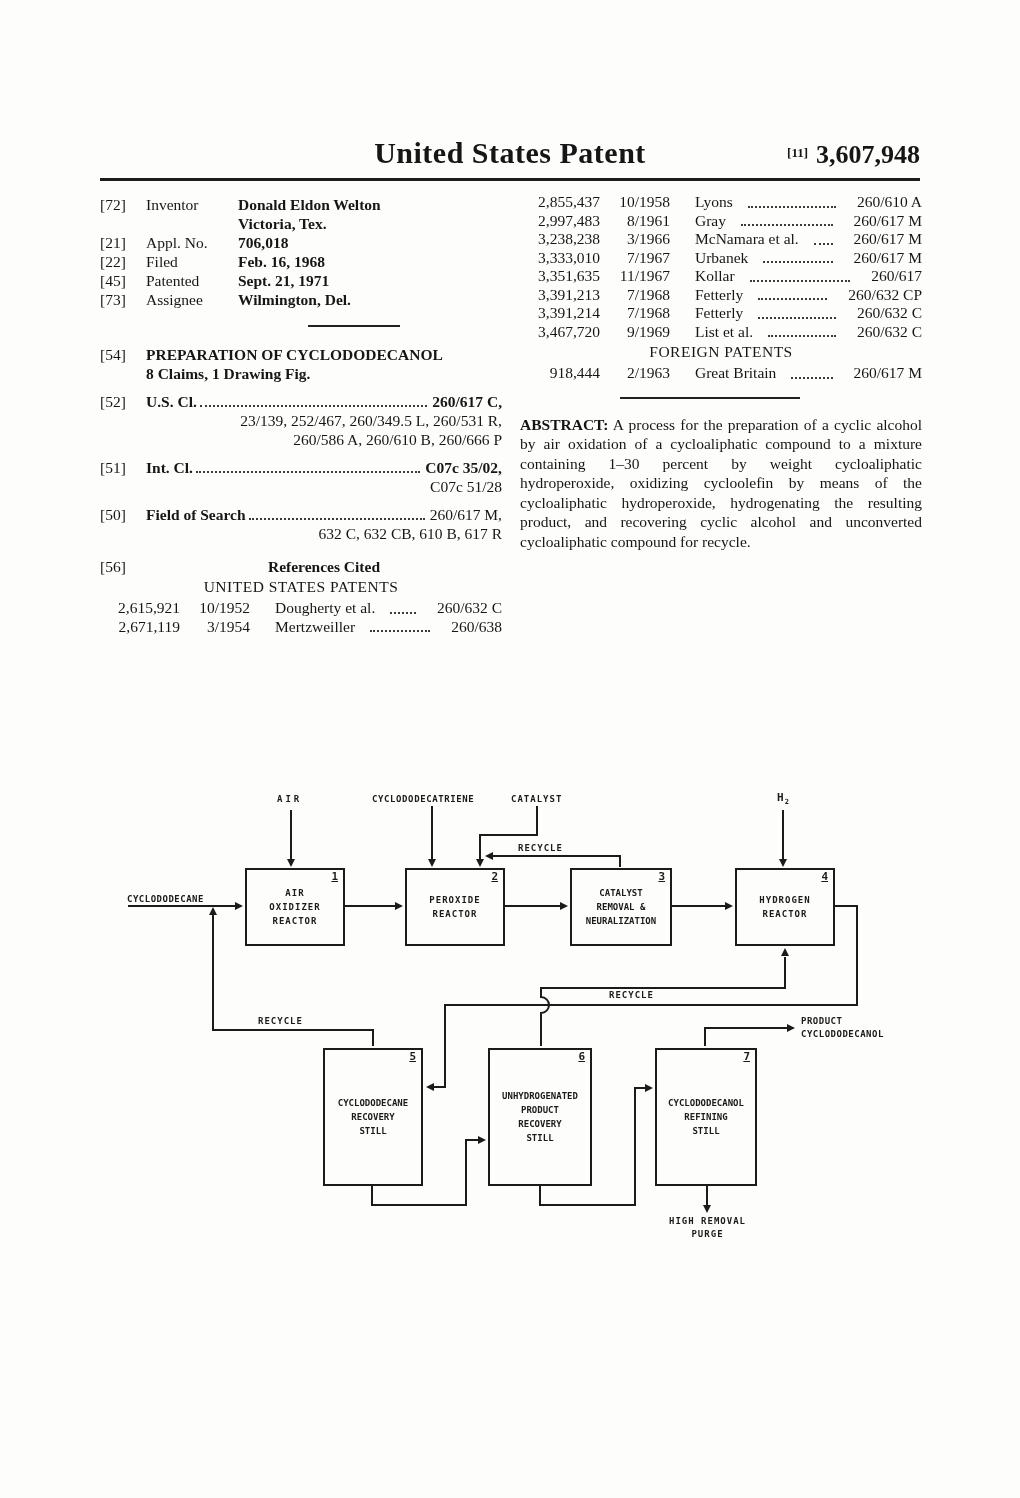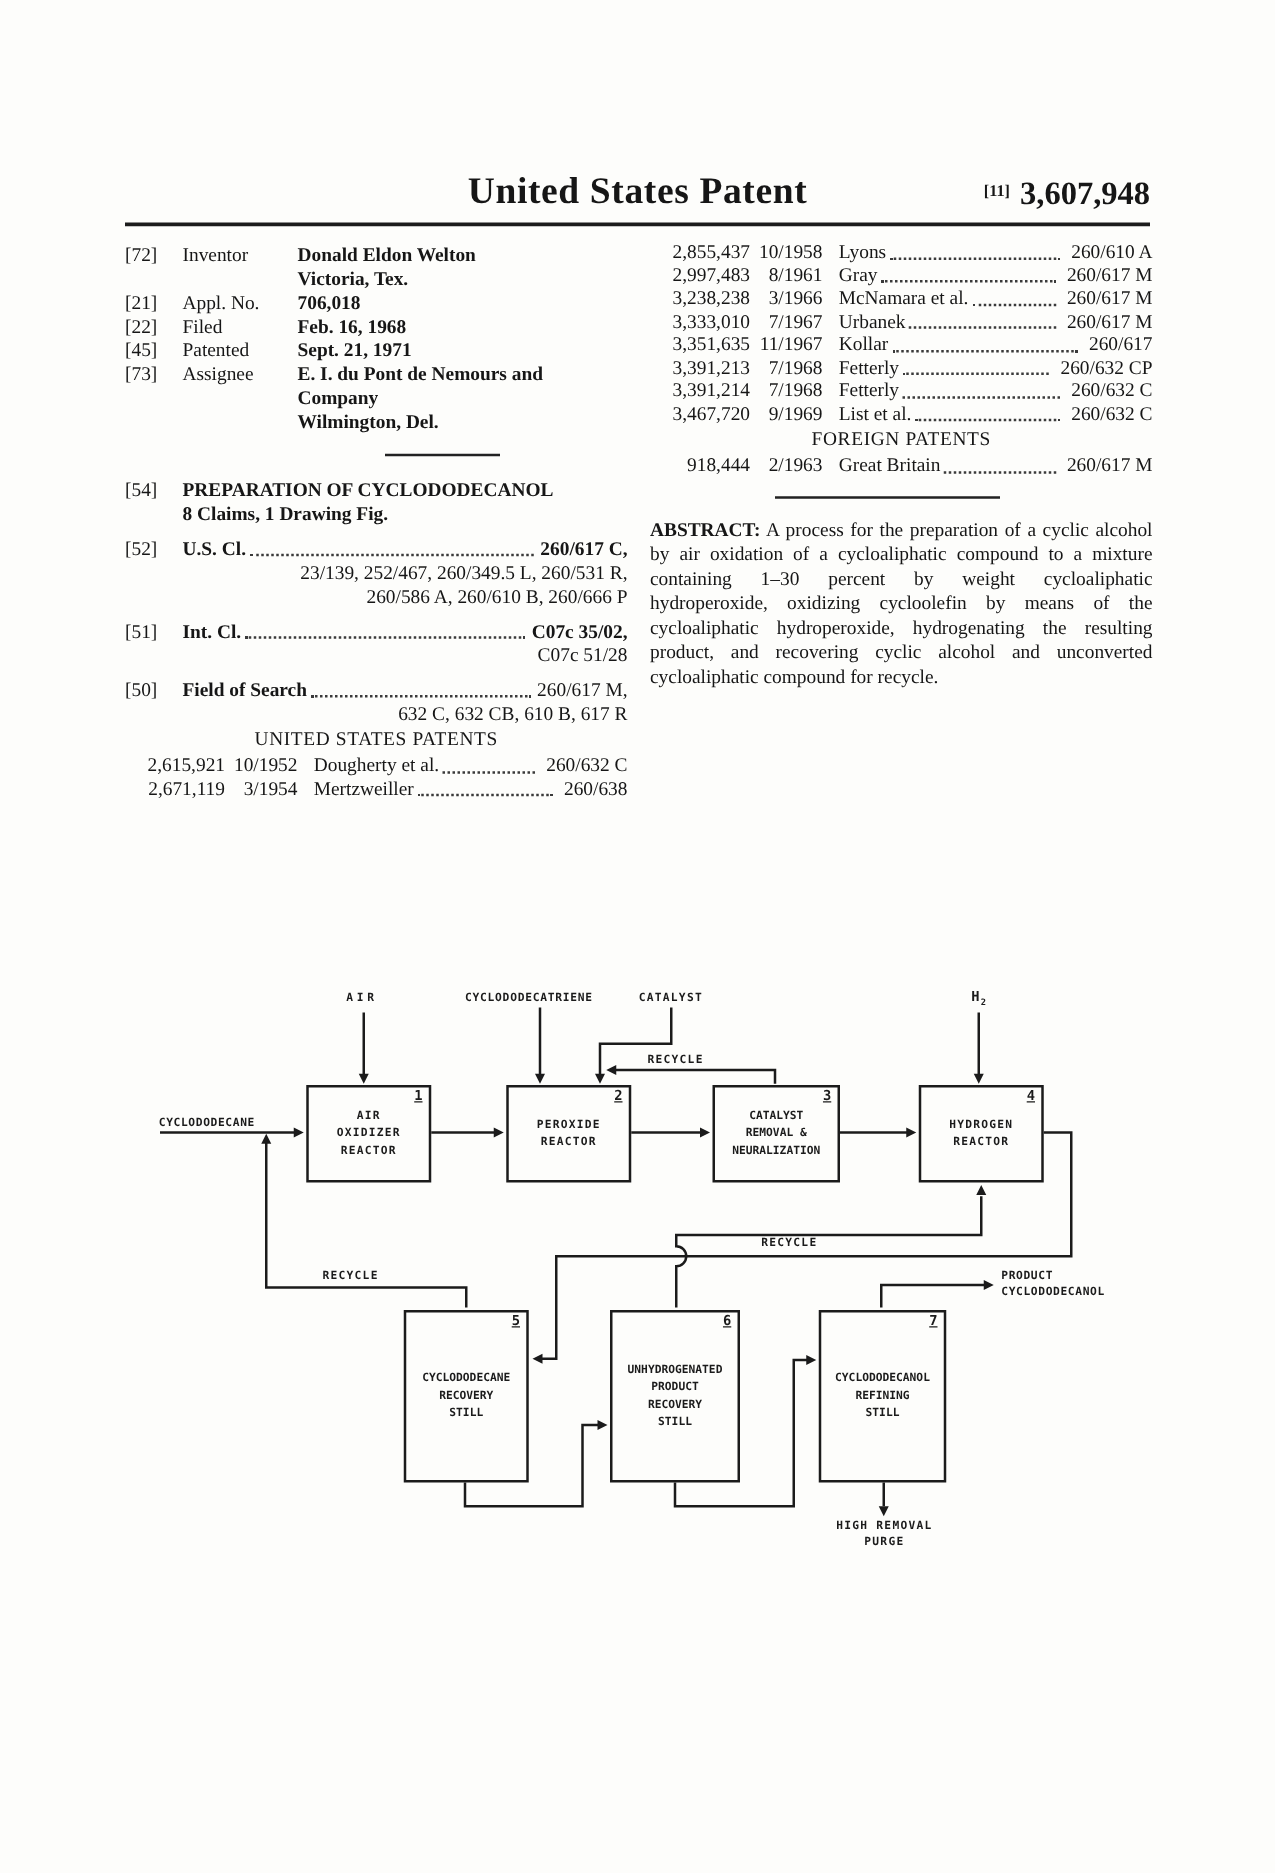--- a/index.html
+++ b/index.html
@@ -41,21 +41,21 @@
   .clsval { font-weight:bold; white-space:nowrap; }
   .plain { font-weight:normal; }
   .cont { text-align:right; }
 
   .centerhead { text-align:center; }
   .refshead { display:flex; margin-top:14px; }
   .refshead .fcode { width:46px; }
   .refshead .htext { flex:1; text-align:center; font-weight:bold; }
   .ushead { text-align:center; letter-spacing:.5px; margin:1px 0 3px 0; }
 
-  .prow { display:flex; line-height:18.5px; }
+  .prow { display:flex; line-height:18.5px;gap:12px; }
   .pnum { width:80px; text-align:right; flex:none; }
   .pdate { width:58px; text-align:right; flex:none; }
   .pname { margin-left:13px; white-space:nowrap; }
   .pleader { flex:1 1 auto; border-bottom:2px dotted #3a3a3a; align-self:flex-end; margin:0 9px 4px 3px; min-width:6px; }
   .pcls { text-align:left; white-space:nowrap; flex:none; }
 
   .examiner { line-height:19px; }
   .examiner .elabel { font-style:italic; }
 
   .abstract { text-align:justify; margin-top:14px; line-height:19.5px; }
@@ -118,21 +118,20 @@
     </div>
     <div class="field">
       <span class="fcode">[45]</span>
       <span class="flabel">Patented</span>
       <span class="fval">Sept. 21, 1971</span>
     </div>
     <div class="field">
       <span class="fcode">[73]</span>
       <span class="flabel">Assignee</span>
       <span class="fval">
-        <div>E. I. du Pont de Nemours and Company</div>
         <div>Wilmington, Del.</div>
       </span>
     </div>
 
     <div class="divider div-left"></div>
 
     <div class="titleblock">
       <span class="fcode">[54]</span>
       <span class="tlines">
         <div>PREPARATION OF CYCLODODECANOL</div>
@@ -164,20 +163,24 @@
     <div class="clsblock">
       <div class="clsrow">
         <span class="fcode">[50]</span>
         <span class="clslabel">Field of Search</span>
         <span class="leader"></span>
         <span class="clsval plain">260/617 M,</span>
       </div>
       <div class="cont">632 C, 632 CB, 610 B, 617 R</div>
     </div>
 
+    <div class="refshead">
+      <span class="fcode">[56]</span>
+      <span class="htext">References Cited</span>
+    </div>
     <div class="ushead centerhead">UNITED STATES PATENTS</div>
 
     <div class="prow">
       <span class="pnum">2,615,921</span>
       <span class="pdate">10/1952</span>
       <span class="pname">Dougherty et al.</span>
       <span class="pleader"></span>
       <span class="pcls">260/632 C</span>
     </div>
     <div class="prow">

